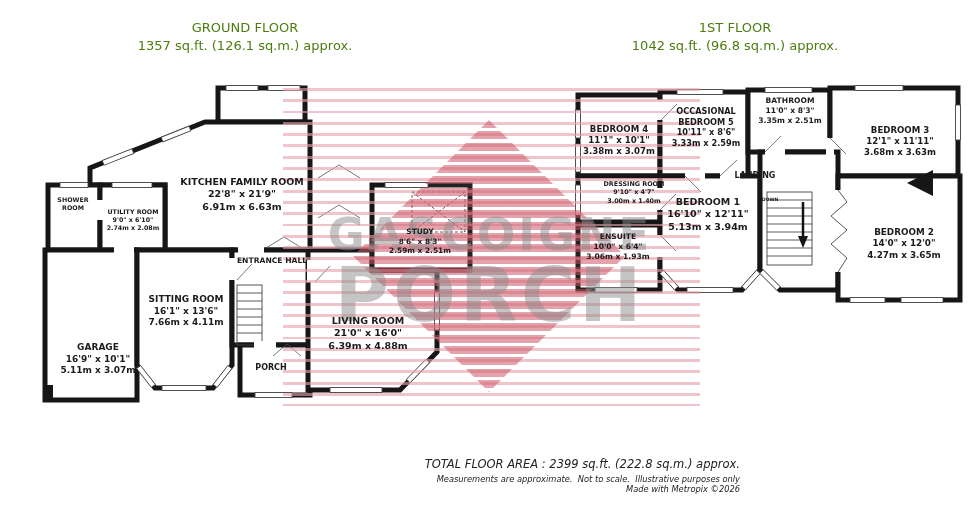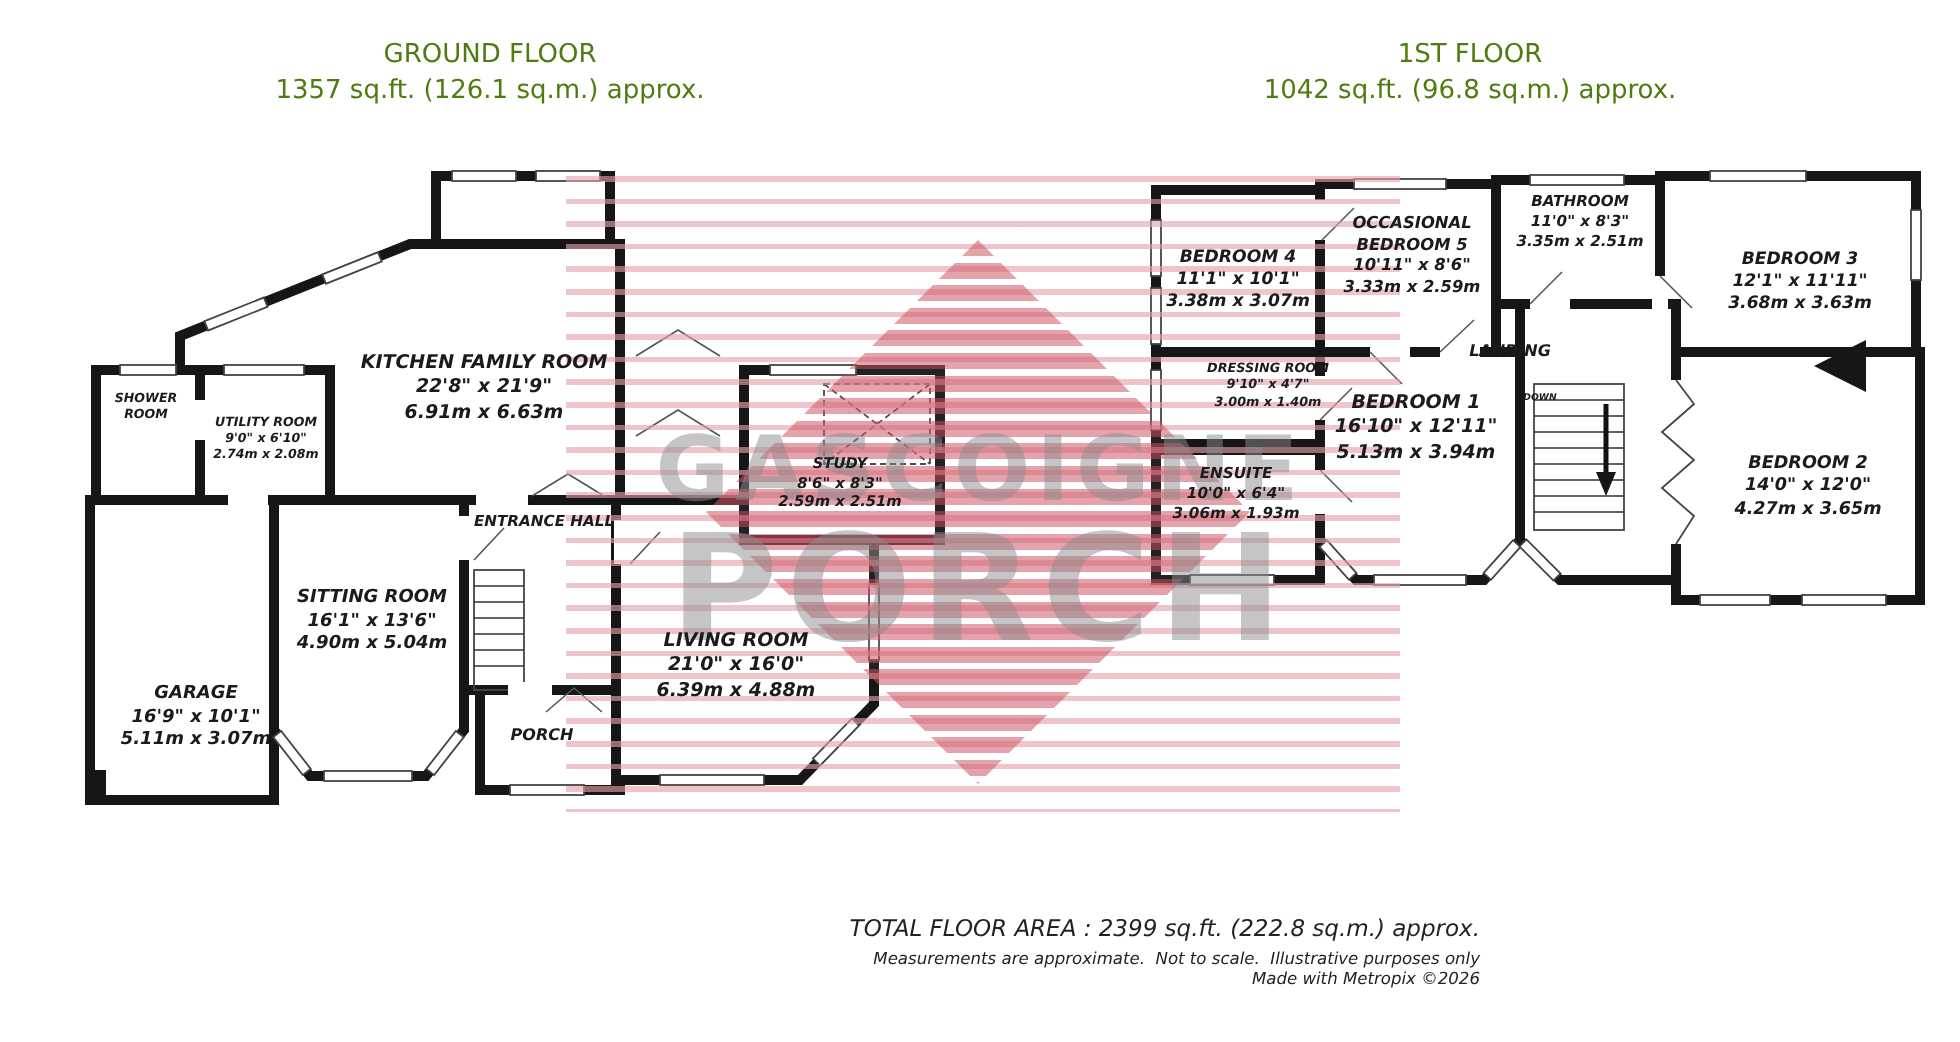--- a/index.html
+++ b/index.html
@@ -5,21 +5,21 @@
   html,body{margin:0;padding:0;background:#fff;}
   #stage{position:relative;width:980px;height:521px;background:#fff;overflow:hidden;
          font-family:"DejaVu Sans","Liberation Sans",sans-serif;}
   
   .title{position:absolute;text-align:center;color:#4d7c0f;font-size:13px;line-height:1.35;z-index:20;}
   .footer{position:absolute;text-align:right;color:#222;z-index:20;font-style:italic;}
   .footer .total{font-size:11.5px;}
   .footer .small{font-size:8.3px;margin-top:3px;white-space:pre;}
   
   .lbl{position:absolute;text-align:center;font-weight:bold;color:#1b1b1b;line-height:1.3;z-index:30;}
-  .lbl div{white-space:normal;font-style:italic;}
+  .lbl div{white-space:normal;}
   
   svg.plan{position:absolute;z-index:5;}
   .room{fill:#ffffff;stroke:#161616;stroke-width:5;stroke-linejoin:miter;}
   .thin{fill:none;stroke:#444;stroke-width:0.9;}
   .win{fill:#ffffff;stroke:#444;stroke-width:0.9;}
   .gap{fill:#ffffff;stroke:none;}
   .door{fill:none;stroke:#555;stroke-width:0.8;}
   .tread{stroke:#333;stroke-width:0.8;}
   .solid{fill:#161616;stroke:none;}
   
@@ -206,21 +206,21 @@
     <div>2.74m x 2.08m</div>
   </div>
   <div class="lbl" style="left:46px;top:296px;width:104px;font-size:9px;margin-top:46px;">
     <div>GARAGE</div>
     <div>16'9" x 10'1"</div>
     <div>5.11m x 3.07m</div>
   </div>
   <div class="lbl" style="left:128px;top:294px;width:116px;font-size:9px;">
     <div>SITTING ROOM</div>
     <div>16'1" x 13'6"</div>
-    <div>4.90m x 5.04m</div>
+    <div>7.66m x 4.11m</div>
   </div>
   <div class="lbl" style="left:222px;top:256px;width:100px;font-size:7.6px;">
     <div>ENTRANCE HALL</div>
   </div>
   <div class="lbl" style="left:378px;top:227px;width:84px;font-size:7.4px;">
     <div>STUDY</div>
     <div>8'6" x 8'3"</div>
     <div>2.59m x 2.51m</div>
   </div>
   <div class="lbl" style="left:298px;top:299px;width:140px;font-size:9.5px;margin-top:16px;">

